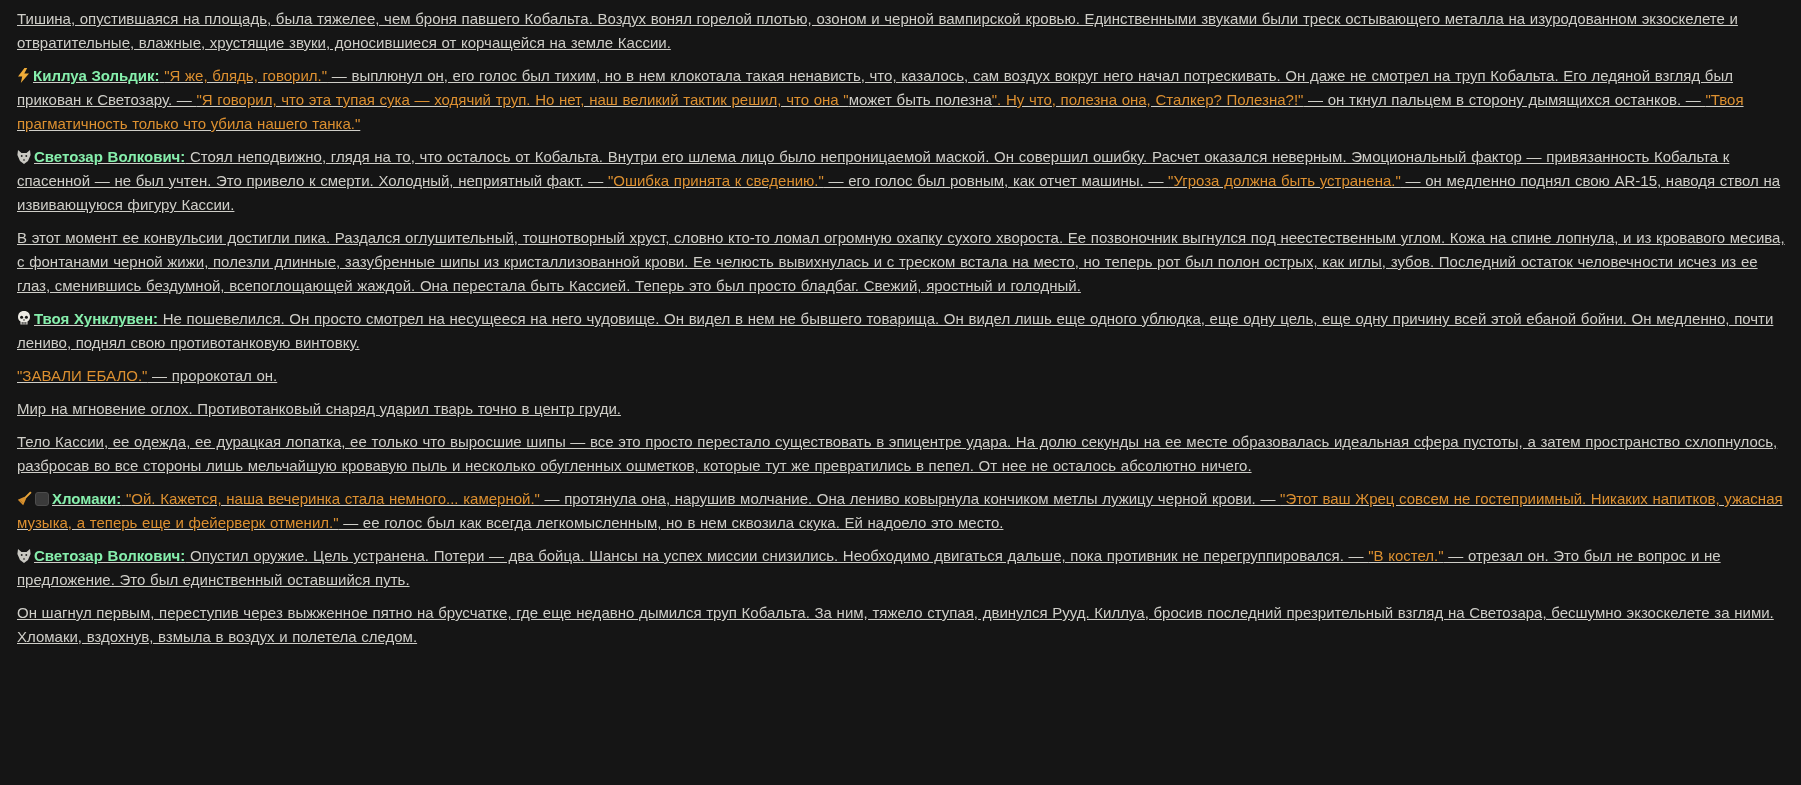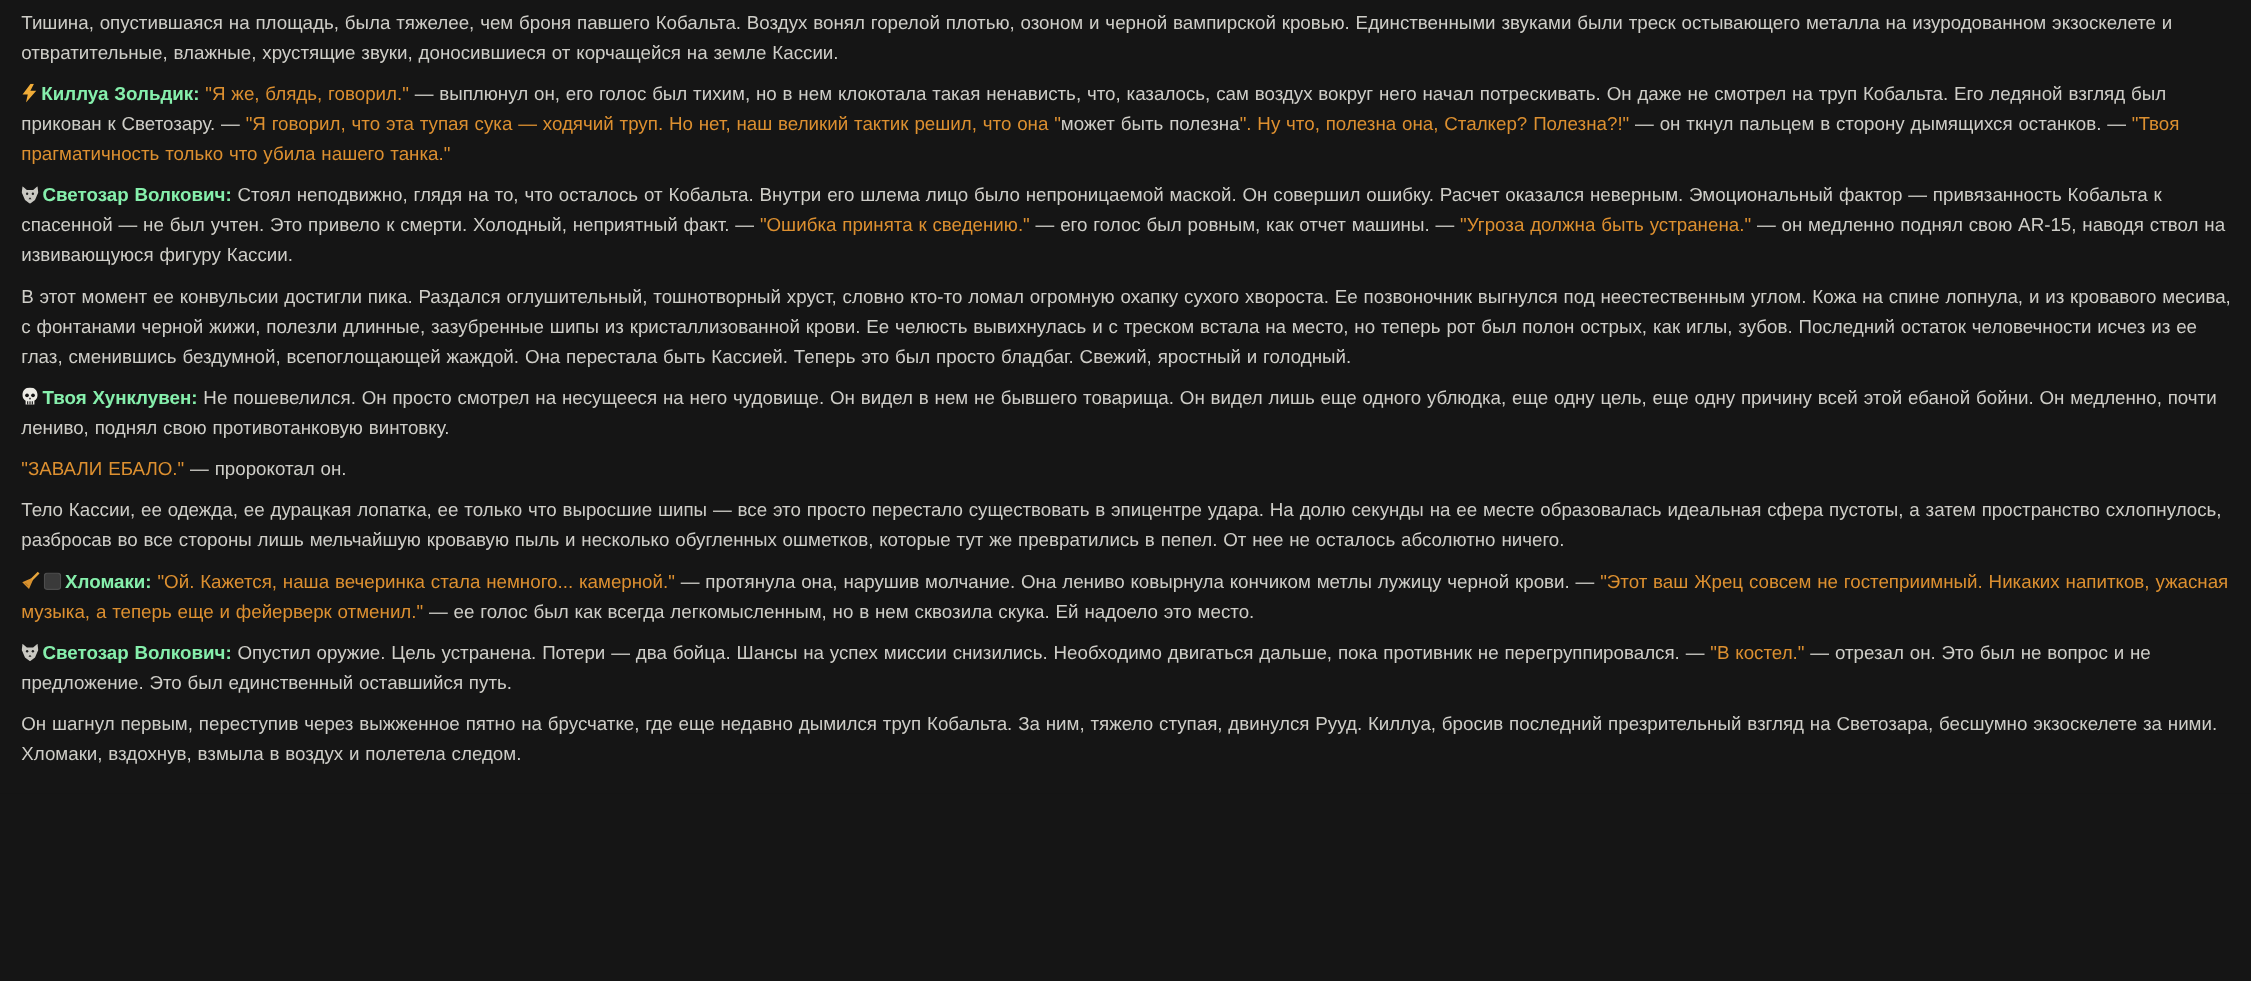--- a/index.html
+++ b/index.html
@@ -12,20 +12,21 @@
     width: 1801px;
     box-sizing: border-box;
     padding: 7px 12px 10px 17px;
     font-size: 15px;
     line-height: 1.6;
     color: #cfcec8;
     word-spacing: 0.5px;
   }
   .log p {
     margin: 0 0 9px 0;
+    text-decoration: underline;
   }
   .seg-text { color: #cfcec8; }
   .seg-quote { color: #dd9030; }
   .seg-speaker { color: #86efac; font-weight: 700; }
   p.shout { font-weight: 700; color: #eae9e4; letter-spacing: 0.2px; }
   .icon { display: inline-block; }
   .icon svg { vertical-align: -2px; margin-right: 3px; }
 </style>
 </head>
 <body>
@@ -45,20 +46,21 @@
     <p><span class="icon"><svg width="14" height="15" viewBox="0 0 14 15">
           <path d="M7 0 C3 0 1 2.6 1 6 C1 8.2 2 9.8 3.5 10.6 L3.5 13.6 L10.5 13.6 L10.5 10.6 C12 9.8 13 8.2 13 6 C13 2.6 11 0 7 0 Z" fill="#eceae4"></path>
           <circle cx="4.6" cy="6.2" r="1.5" fill="#151515"></circle>
           <circle cx="9.4" cy="6.2" r="1.5" fill="#151515"></circle>
           <path d="M7 7.8 L6.1 9.4 L7.9 9.4 Z" fill="#151515"></path>
           <rect x="4.7" y="11" width="0.9" height="2.6" fill="#151515"></rect>
           <rect x="6.55" y="11" width="0.9" height="2.6" fill="#151515"></rect>
           <rect x="8.4" y="11" width="0.9" height="2.6" fill="#151515"></rect>
         </svg></span><span class="seg-speaker">Твоя Хунклувен:</span><span class="seg-text"> Не пошевелился. Он просто смотрел на несущееся на него чудовище. Он видел в нем не бывшего товарища. Он видел лишь еще одного ублюдка, еще одну цель, еще одну причину всей этой ебаной бойни. Он медленно, почти лениво, поднял свою противотанковую винтовку.</span></p>
     <p><span class="seg-quote">"ЗАВАЛИ ЕБАЛО."</span><span class="seg-text"> — пророкотал он.</span></p>
+    <p><span class="seg-text">Мир на мгновение оглох. Противотанковый снаряд ударил тварь точно в центр груди.</span></p>
     <p><span class="seg-text">Тело Кассии, ее одежда, ее дурацкая лопатка, ее только что выросшие шипы — все это просто перестало существовать в эпицентре удара. На долю секунды на ее месте образовалась идеальная сфера пустоты, а затем пространство схлопнулось, разбросав во все стороны лишь мельчайшую кровавую пыль и несколько обугленных ошметков, которые тут же превратились в пепел. От нее не осталось абсолютно ничего.</span></p>
     <p><span class="icon"><svg width="15" height="15" viewBox="0 0 15 15">
           <path d="M13.2 0.4 L14.6 1.8 L8.6 7.8 L7.2 6.4 Z" fill="#e8a63c"></path>
           <path d="M7.6 5.8 L9.2 7.4 L6.2 14.2 L0.8 8.8 Z" fill="#d8912e"></path>
           <path d="M3.2 9.4 L5.6 11.8" stroke="#a96f20" stroke-width="0.8"></path>
         </svg></span><span class="icon"><svg width="14" height="14" viewBox="0 0 14 14">
           <rect x="0.5" y="0.5" width="13" height="13" rx="2.5" fill="#3a3a3a" stroke="#4d4d4d"></rect>
         </svg></span><span class="seg-speaker">Хломаки:</span><span class="seg-text"> </span><span class="seg-quote">"Ой. Кажется, наша вечеринка стала немного... камерной."</span><span class="seg-text"> — протянула она, нарушив молчание. Она лениво ковырнула кончиком метлы лужицу черной крови. — </span><span class="seg-quote">"Этот ваш Жрец совсем не гостеприимный. Никаких напитков, ужасная музыка, а теперь еще и фейерверк отменил."</span><span class="seg-text"> — ее голос был как всегда легкомысленным, но в нем сквозила скука. Ей надоело это место.</span></p>
     <p><span class="icon"><svg width="14" height="14" viewBox="0 0 14 14">
           <path d="M1 0 L4.5 3 L9.5 3 L13 0 L13.6 5 L11 11 L7 14 L3 11 L0.4 5 Z" fill="#c9c8c2"></path>

